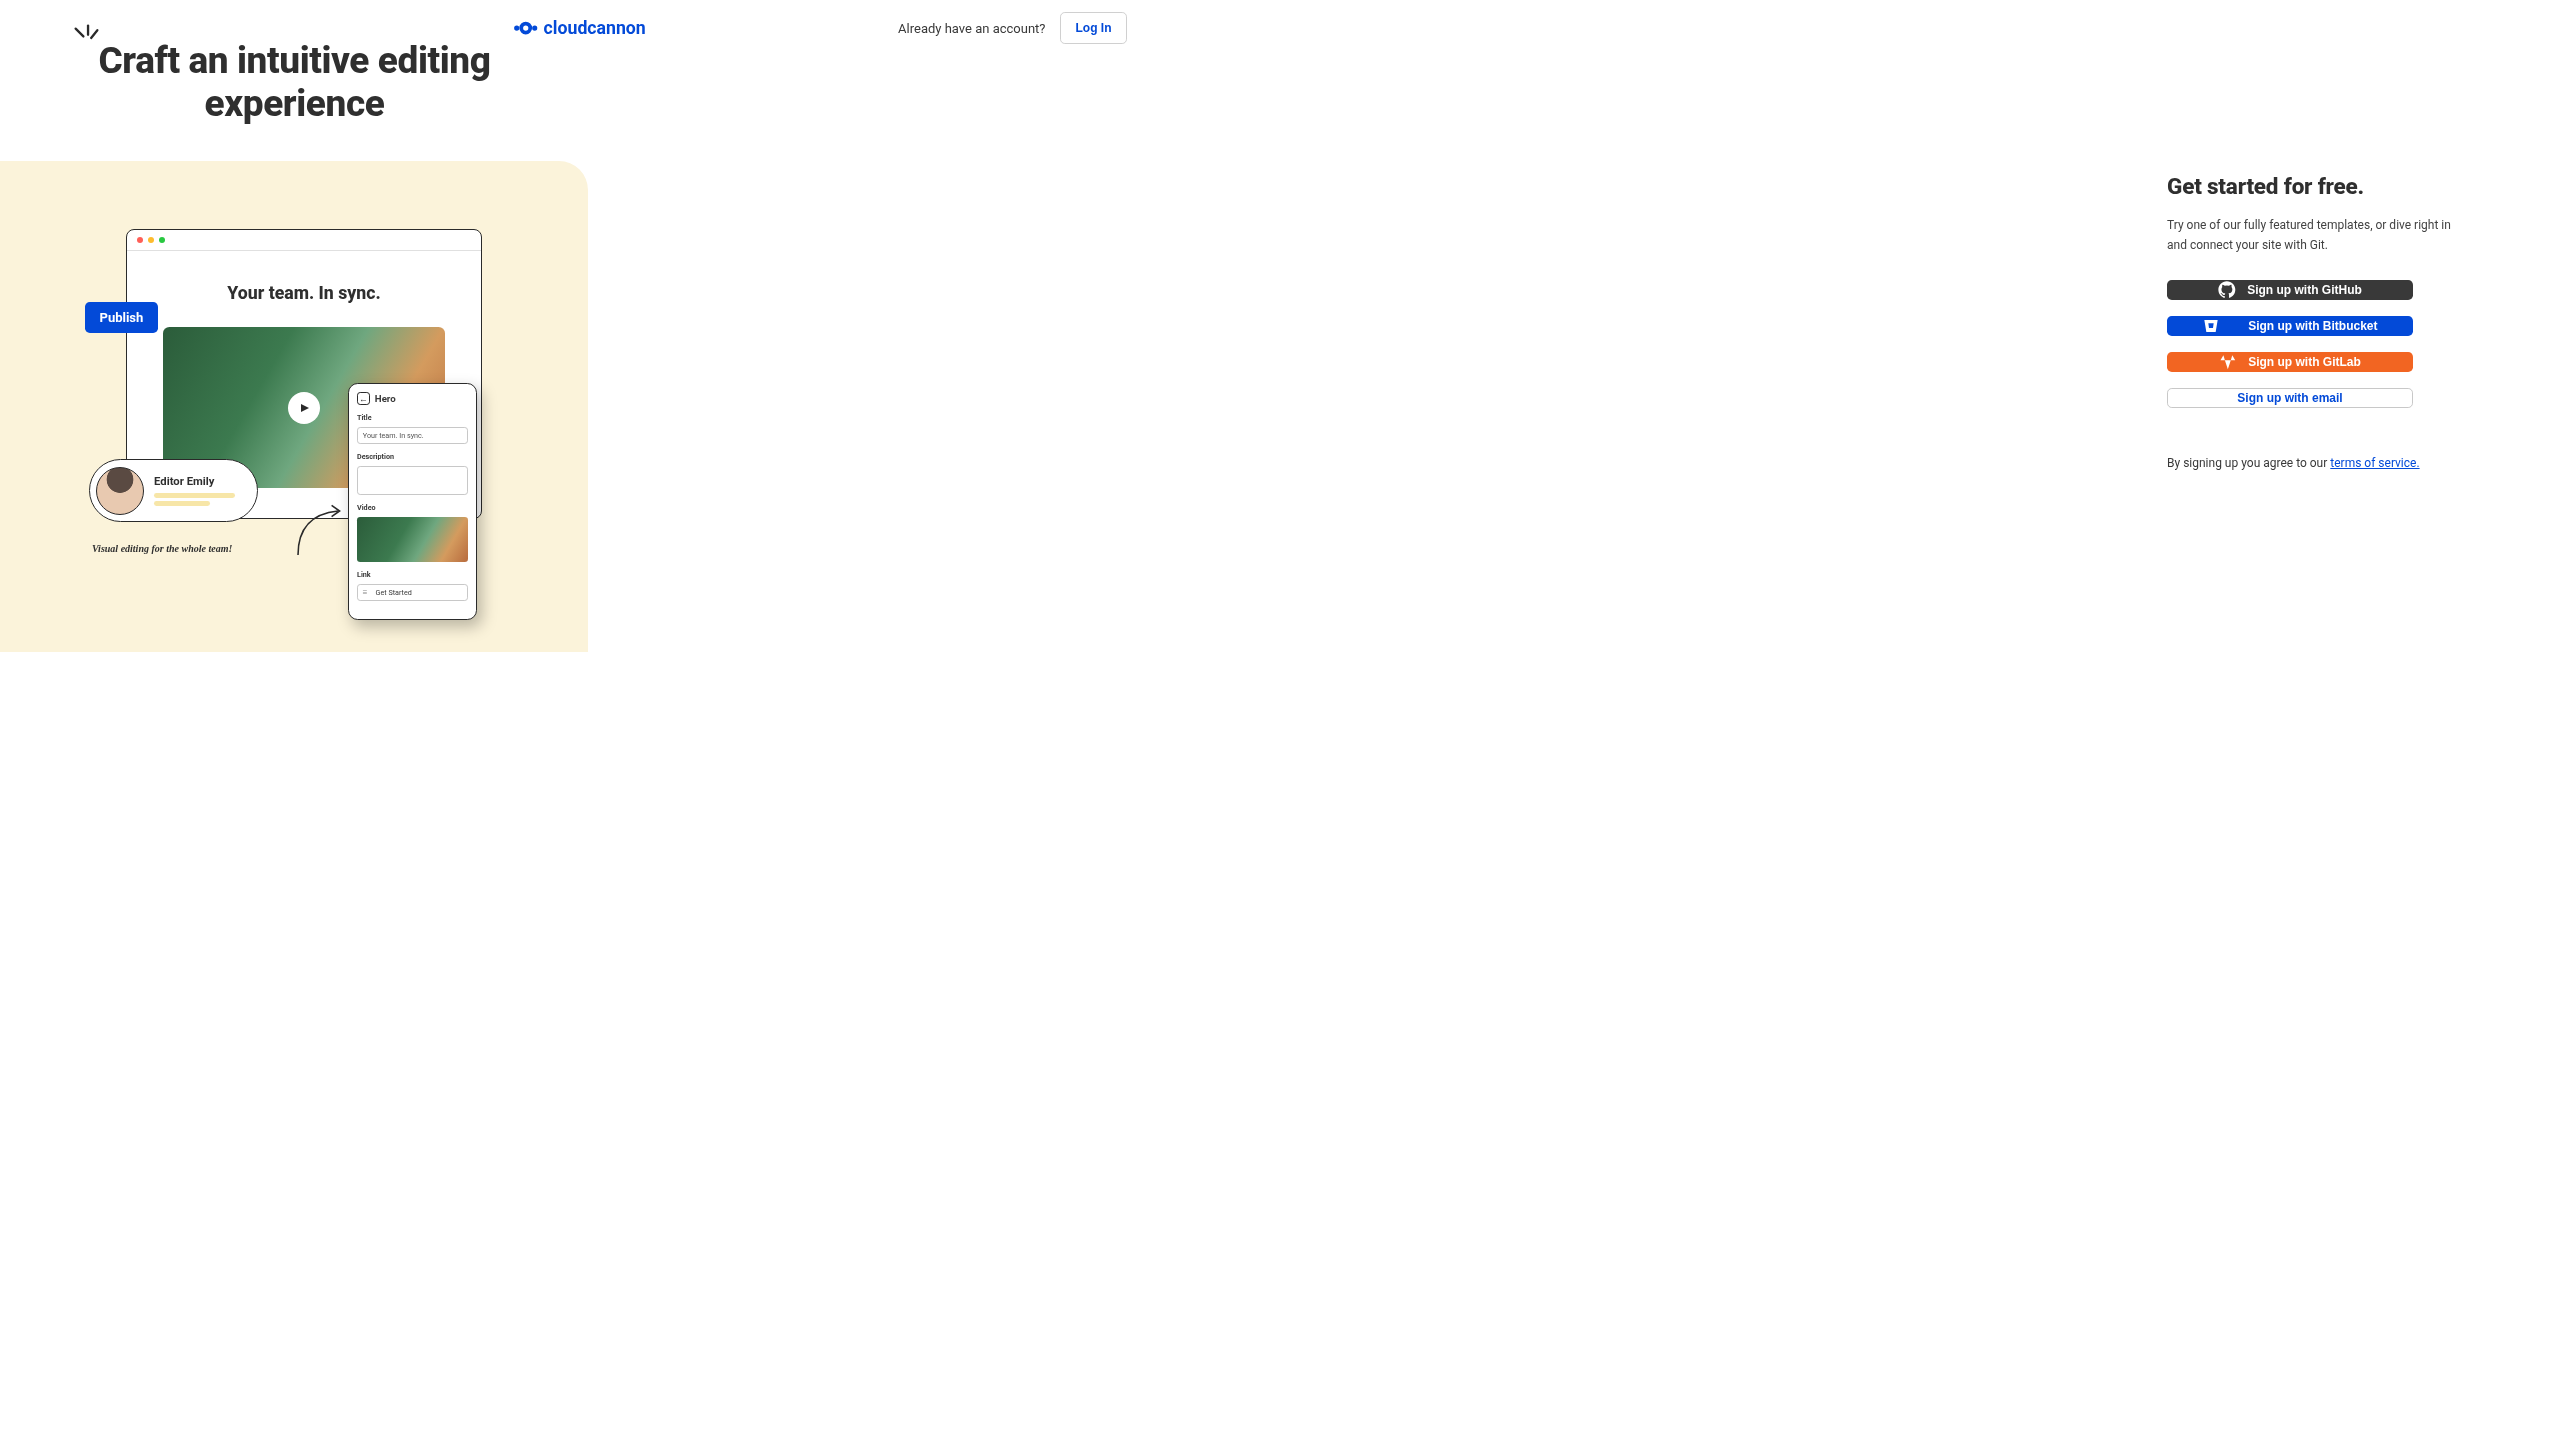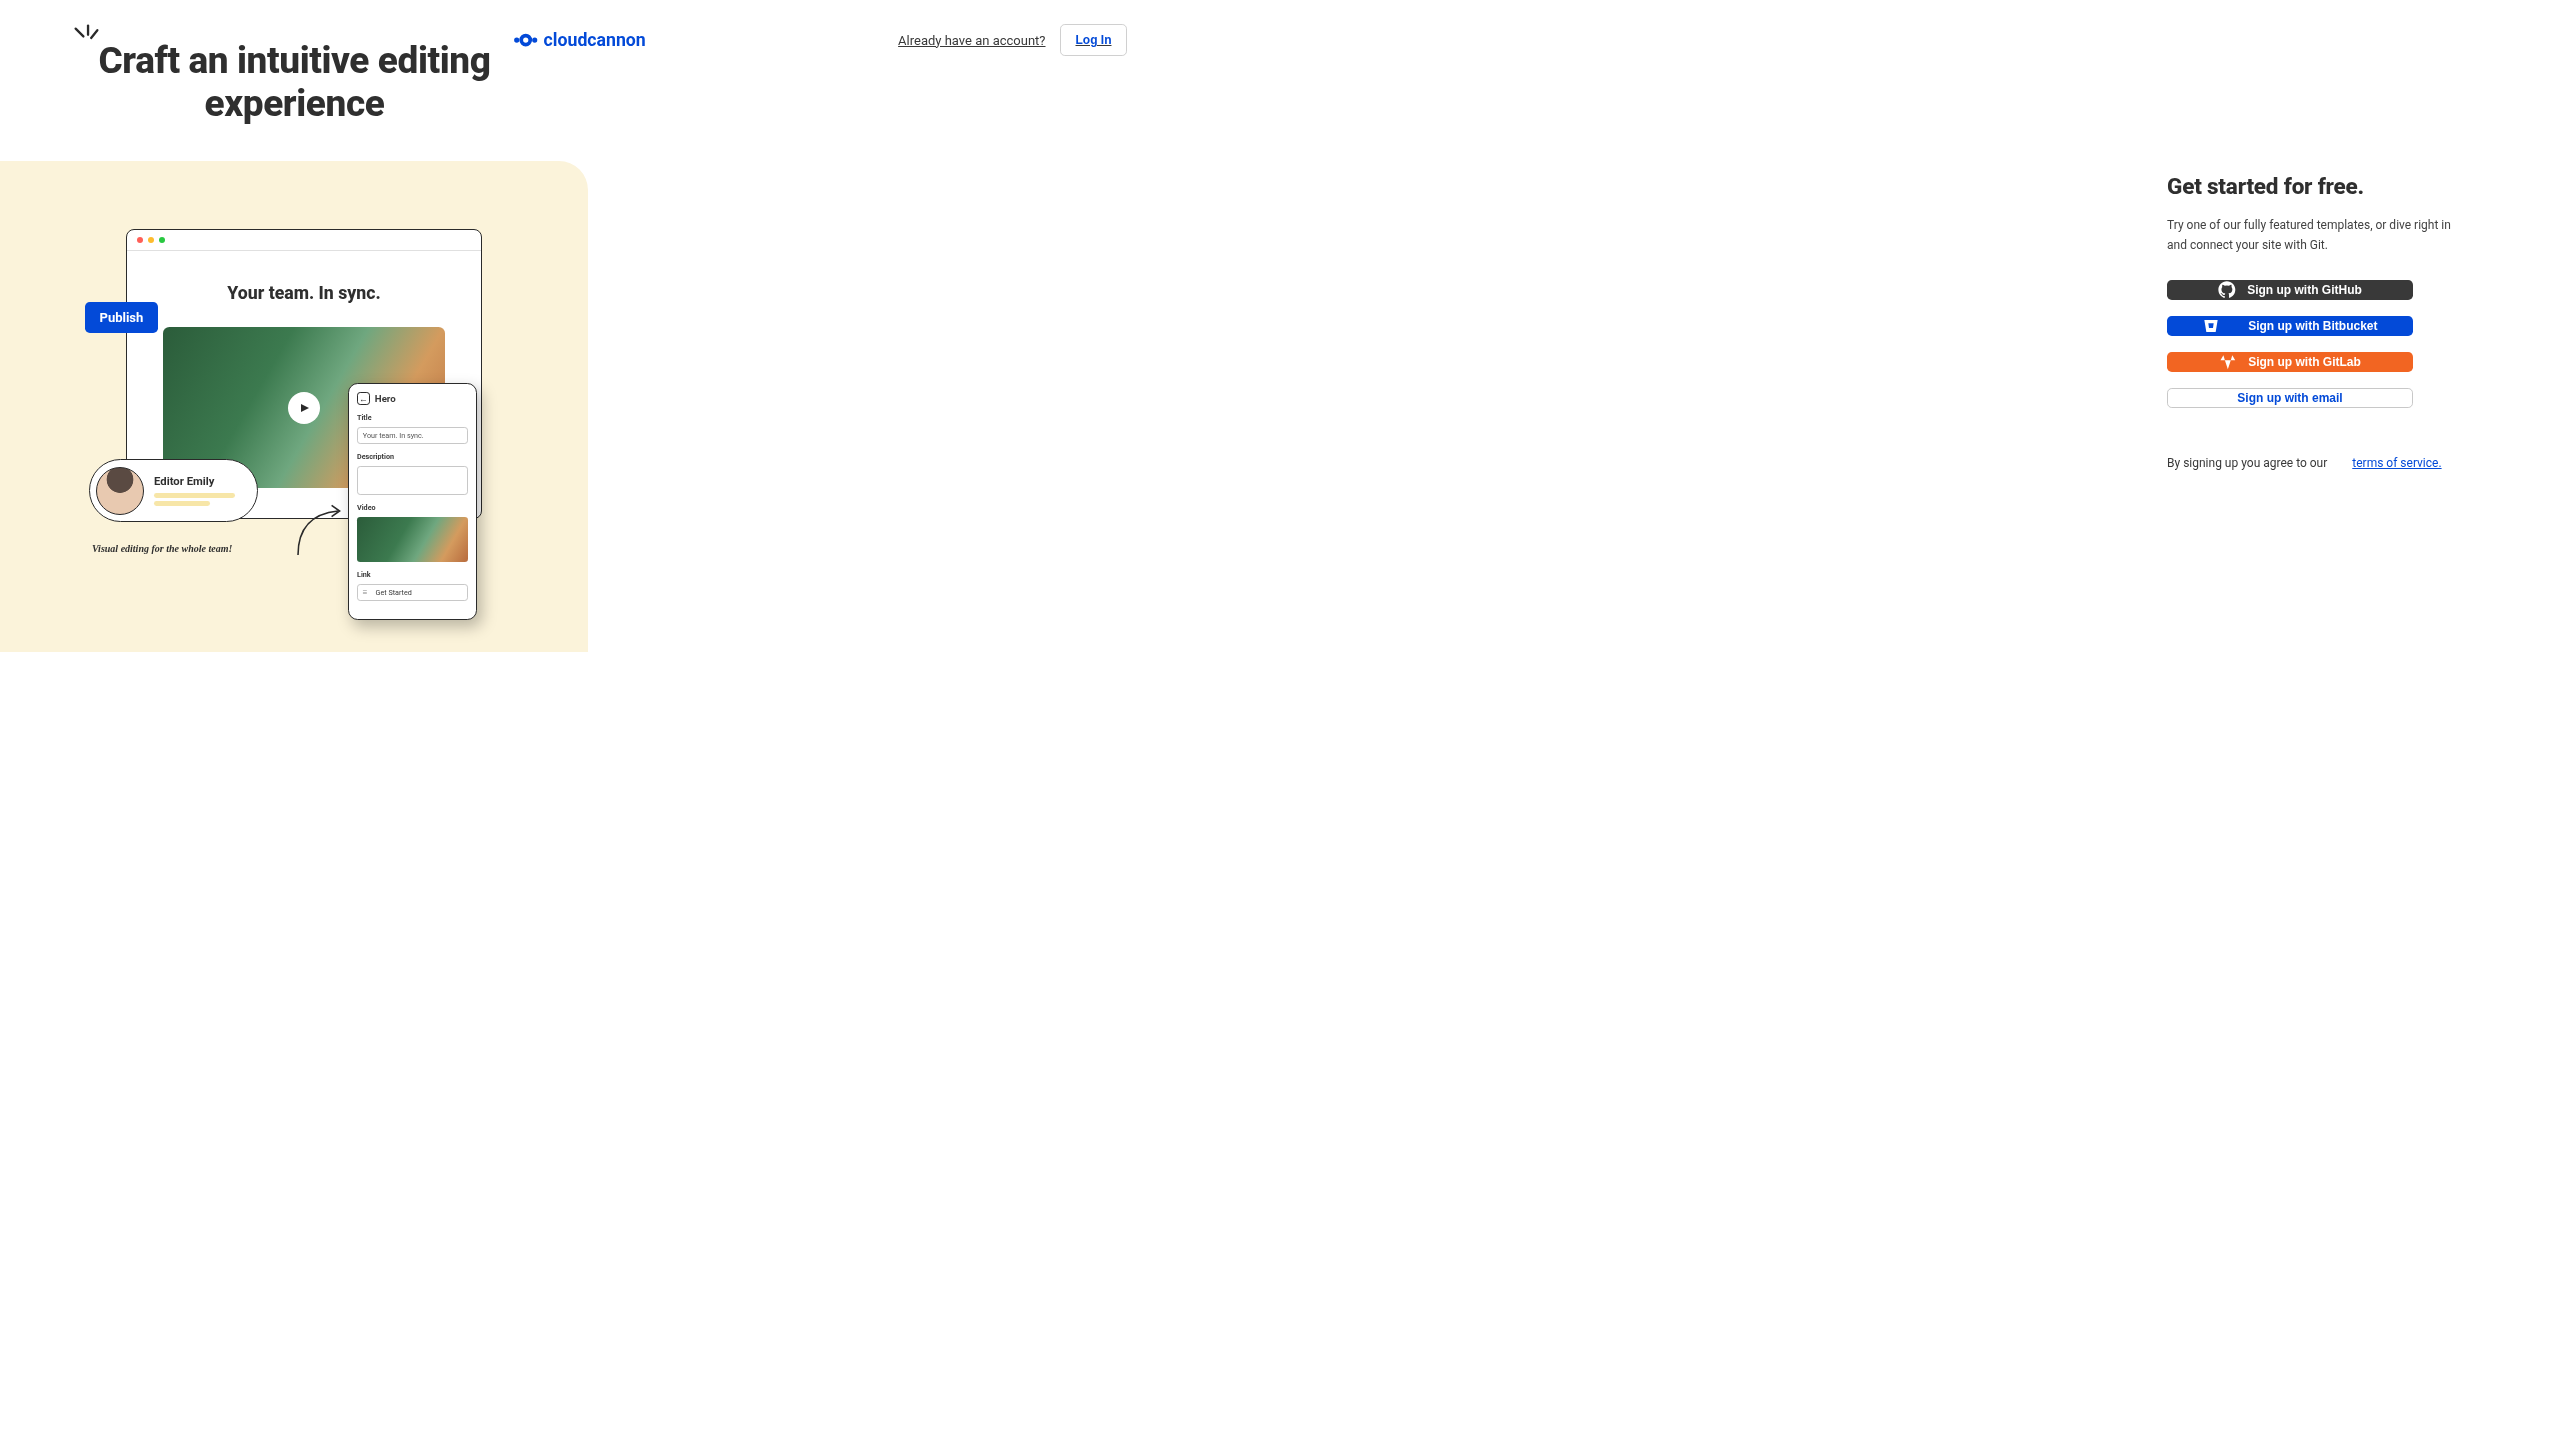--- a/index.html
+++ b/index.html
@@ -10,23 +10,22 @@
   width: 1159px;
   height: 652px;
   overflow: hidden;
 }
 
 
 .header {
   display: flex;
   align-items: center;
   justify-content: space-between;
-  padding: 24px 32px 0 32px;
+  padding: 12px 32px 0 32px;
   position: relative;
-  text-decoration: underline;
 }
 .logo-group {
   position: absolute;
   left: 50%;
   transform: translateX(-50%);
   display: flex;
   align-items: center;
   gap: 6.4px;
 }
 .logo-icon {
@@ -317,21 +316,20 @@
 
 .tos-text {
   font-size: 12px;
   color: #393939;
   margin-top: 48px;
 }
 .tos-link {
   color: #034ad8;
   text-decoration: underline;
   cursor: pointer;
-  margin-left: 22px;
 }
 </style>
 </head>
 <body>
 
 <div class="hero">
   <div class="hero-title-wrap">
     <svg class="spark" viewBox="0 0 40 40">
       <path d="M6 6 L16 16" stroke="#2a2a2a" stroke-width="3" stroke-linecap="round"></path>
       <path d="M22 2 L22 14" stroke="#2a2a2a" stroke-width="3" stroke-linecap="round"></path>

